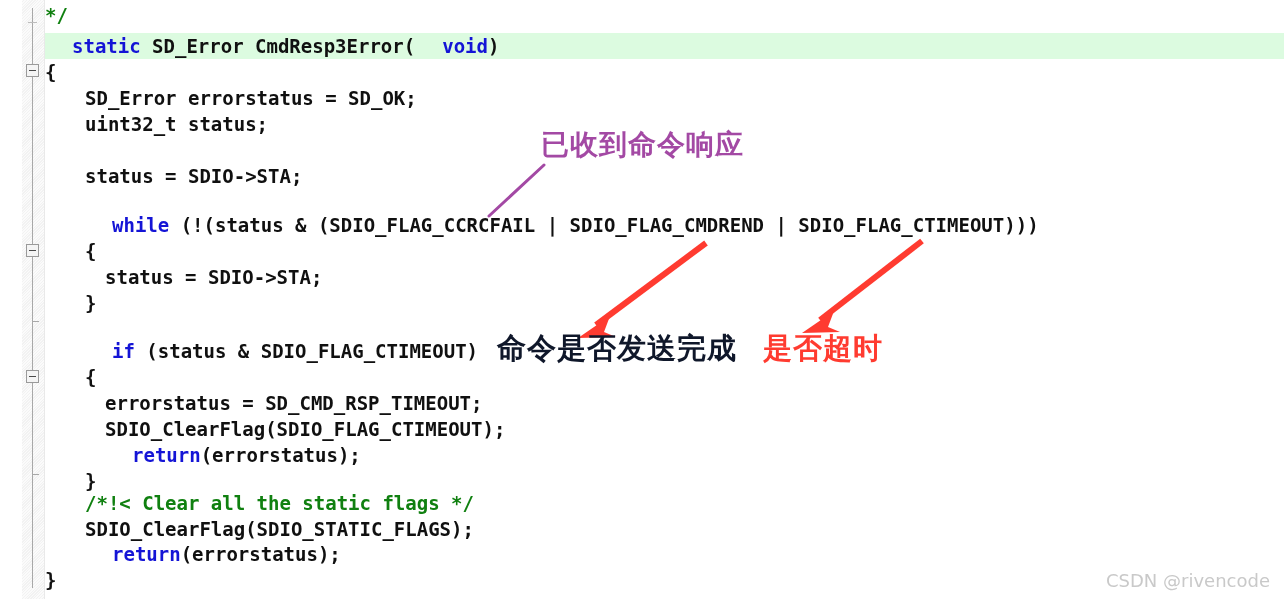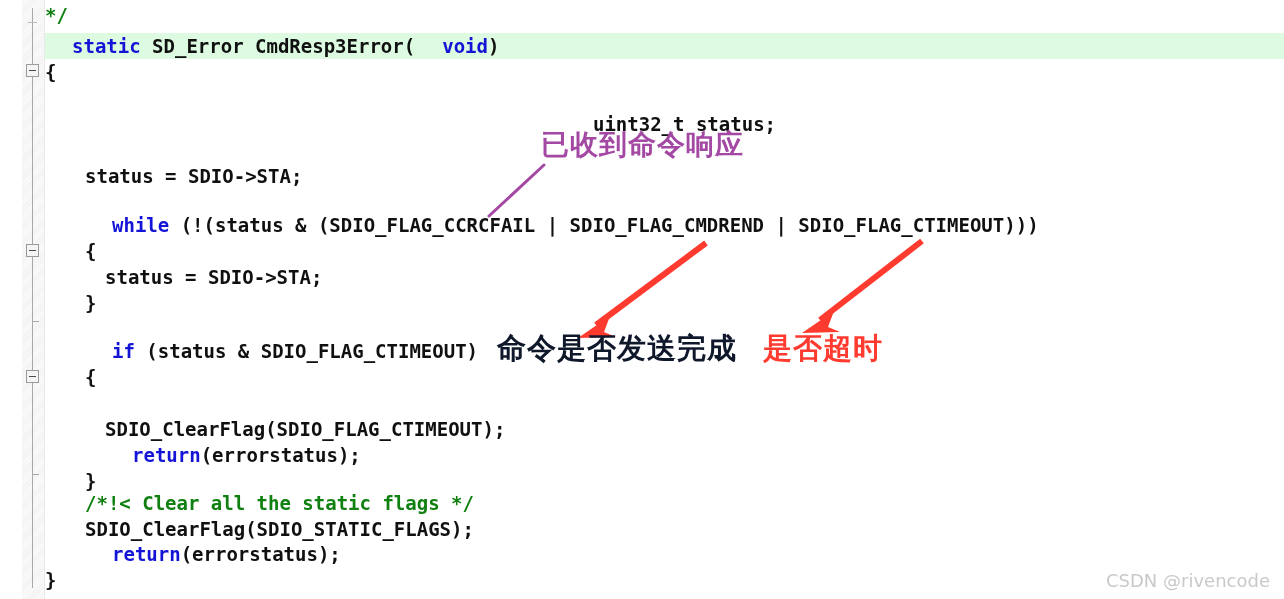--- a/index.html
+++ b/index.html
@@ -172,31 +172,33 @@
         <div class="fold-box" style="top: 370px;"></div>
         <div class="fold-tick" style="top: 321px;"></div>
         <div class="fold-tick" style="top: 474px;"></div>
       </div>
   </div>
 
   <div id="code">
       <div class="line code-text" style="top: 2px;"><span class="ind" style="display: inline-block; width: 0px;"></span><span class="cmt">*/</span></div>
       <div class="line code-text hl" style="top: 33px;"><span class="ind" style="display: inline-block; width: 0px;"></span><span class="kw">static</span><span class="pln"> SD_Error CmdResp3Error</span><span class="pln">(</span><span class="kw">void</span><span class="pln">)</span></div>
       <div class="line code-text" style="top: 59px;"><span class="ind" style="display: inline-block; width: 0px;"></span><span class="pln">{</span></div>
-      <div class="line code-text" style="top: 111px; text-align: center;"><span class="ind" style="display: inline-block; width: 40px;"></span><span class="pln">uint32_t status;</span></div>
+      <div class="line code-text" style="top: 85px;"><span class="ind" style="display: inline-block; width: 40px;"></span><span class="pln">SD_Error errorstatus = SD_OK;</span></div>
+      <div class="line code-text" style="top: 111px;"><span class="ind" style="display: inline-block; width: 40px;"></span><span class="pln">uint32_t status;</span></div>
       <div class="line code-text" style="top: 137px;"><span class="ind" style="display: inline-block; width: 0px;"></span></div>
       <div class="line code-text" style="top: 163px;"><span class="ind" style="display: inline-block; width: 40px;"></span><span class="pln">status = SDIO-&gt;STA;</span></div>
       <div class="line code-text" style="top: 189px;"><span class="ind" style="display: inline-block; width: 0px;"></span></div>
       <div class="line code-text" style="top: 212px;"><span class="ind" style="display: inline-block; width: 40px;"></span><span class="kw">while</span><span class="pln"> (!(status &amp; (SDIO_FLAG_CCRCFAIL | SDIO_FLAG_CMDREND | SDIO_FLAG_CTIMEOUT)))</span></div>
       <div class="line code-text" style="top: 238px;"><span class="ind" style="display: inline-block; width: 40px;"></span><span class="pln">{</span></div>
       <div class="line code-text" style="top: 264px;"><span class="ind" style="display: inline-block; width: 60px;"></span><span class="pln">status = SDIO-&gt;STA;</span></div>
       <div class="line code-text" style="top: 290px;"><span class="ind" style="display: inline-block; width: 40px;"></span><span class="pln">}</span></div>
       <div class="line code-text" style="top: 316px;"><span class="ind" style="display: inline-block; width: 0px;"></span></div>
       <div class="line code-text" style="top: 338px;"><span class="ind" style="display: inline-block; width: 40px;"></span><span class="kw">if</span><span class="pln"> (status &amp; SDIO_FLAG_CTIMEOUT)</span></div>
       <div class="line code-text" style="top: 364px;"><span class="ind" style="display: inline-block; width: 40px;"></span><span class="pln">{</span></div>
+      <div class="line code-text" style="top: 390px;"><span class="ind" style="display: inline-block; width: 60px;"></span><span class="pln">errorstatus = SD_CMD_RSP_TIMEOUT;</span></div>
       <div class="line code-text" style="top: 416px;"><span class="ind" style="display: inline-block; width: 60px;"></span><span class="pln">SDIO_ClearFlag(SDIO_FLAG_CTIMEOUT);</span></div>
       <div class="line code-text" style="top: 442px;"><span class="ind" style="display: inline-block; width: 60px;"></span><span class="kw">return</span><span class="pln">(errorstatus);</span></div>
       <div class="line code-text" style="top: 468px;"><span class="ind" style="display: inline-block; width: 40px;"></span><span class="pln">}</span></div>
       <div class="line code-text" style="top: 490px;"><span class="ind" style="display: inline-block; width: 40px;"></span><span class="cmt">/*!&lt; Clear all the static flags */</span></div>
       <div class="line code-text" style="top: 516px;"><span class="ind" style="display: inline-block; width: 40px;"></span><span class="pln">SDIO_ClearFlag(SDIO_STATIC_FLAGS);</span></div>
       <div class="line code-text" style="top: 541px;"><span class="ind" style="display: inline-block; width: 40px;"></span><span class="kw">return</span><span class="pln">(errorstatus);</span></div>
       <div class="line code-text" style="top: 567px;"><span class="ind" style="display: inline-block; width: 0px;"></span><span class="pln">}</span></div>
     </div>
 
   <div id="annotations">

